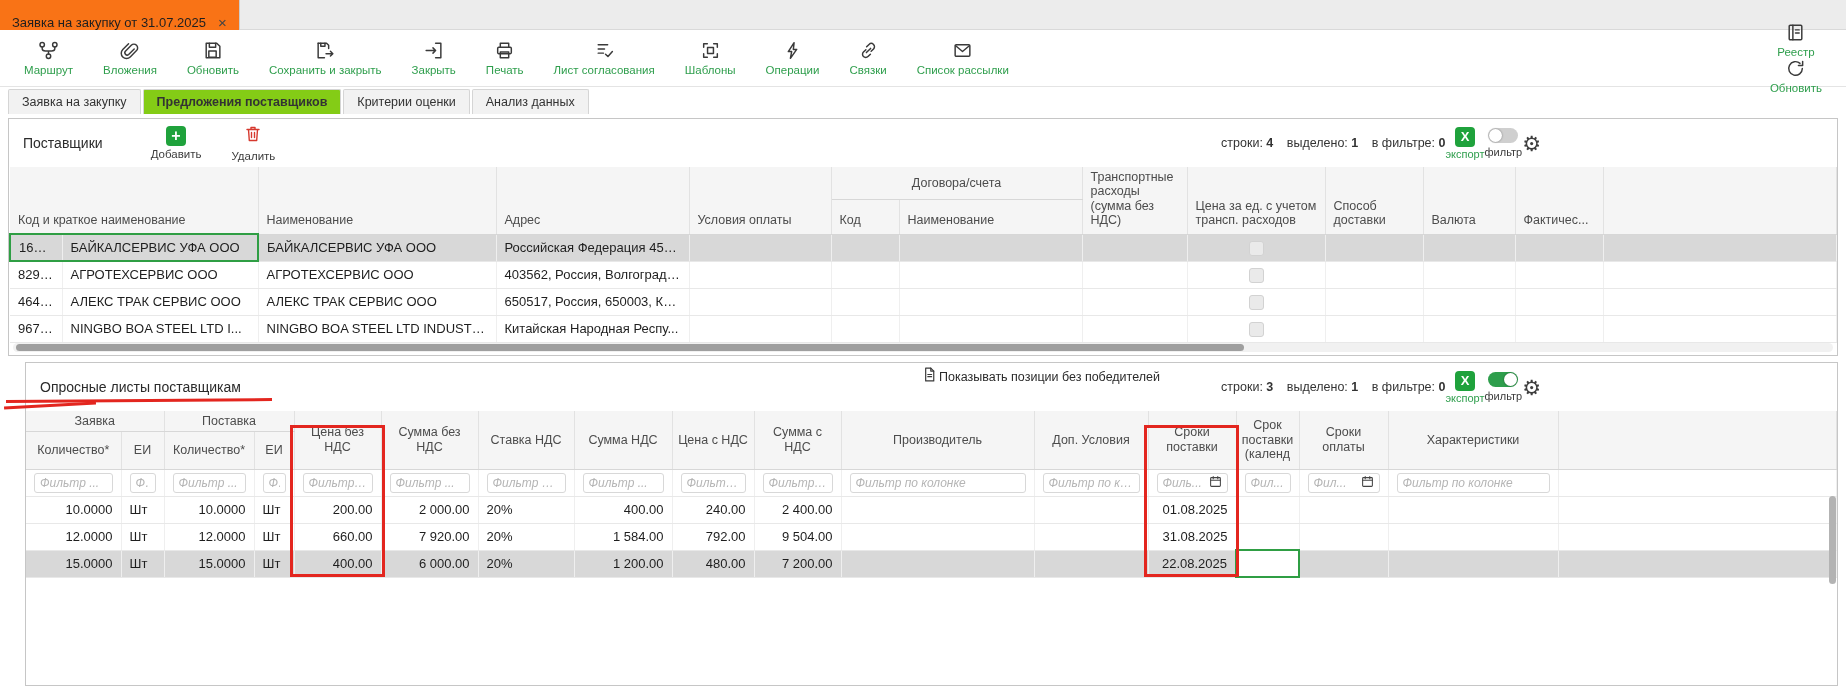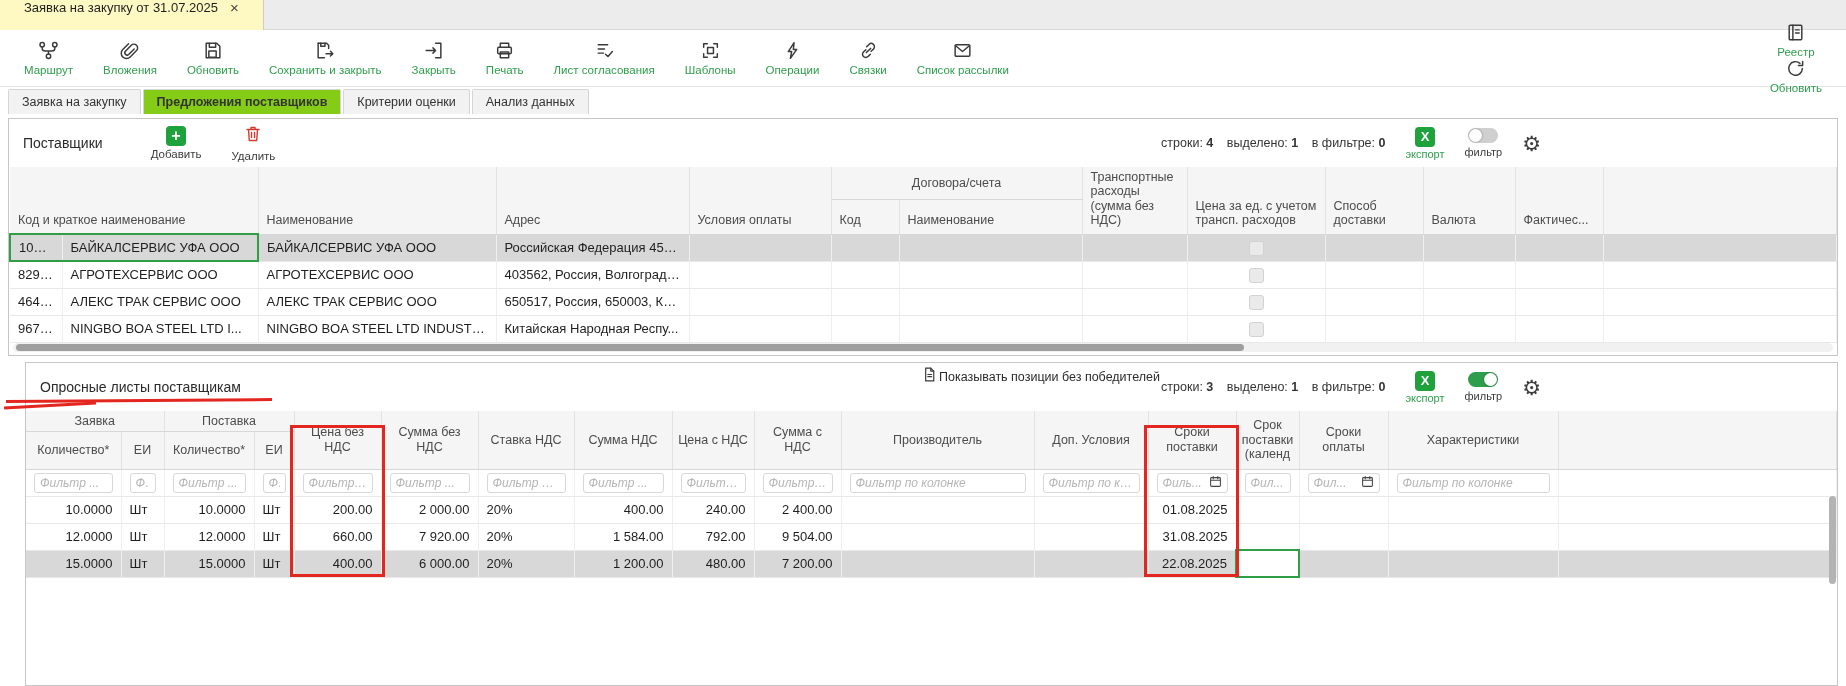--- a/index.html
+++ b/index.html
@@ -3,21 +3,21 @@
 <meta charset="utf-8">
 <style>
   * { margin:0; padding:0; box-sizing:border-box; }
   body { background:#fff; }
   .page {
     position:relative; width:1846px; height:686px; overflow:hidden;
     background:#fff; font-family:"Liberation Sans", sans-serif; color:#222;
   }
   
   .wintab-bar { position:absolute; top:0; left:0; right:0; height:30px; background:#ececec; border-bottom:1px solid #d9d9d9; }
-  .wintab { position:absolute; left:0; top:0; height:30px; padding:0 24px; background:#fef9c3; border-right:1px solid #cccccc; display:flex; align-items:flex-start; gap:12px; font-size:13px; color:#1f1f1f; }
+  .wintab { position:absolute; left:0; top:0; height:30px; padding:0 12px; background:#f97316; border-right:1px solid #cccccc; display:flex; align-items:flex-end; gap:12px; font-size:13px; color:#1f1f1f; }
   .wintab .close { color:#444; font-size:15px; cursor:pointer; line-height:1; }
   
   .toolbar { position:absolute; top:30px; left:0; right:0; height:57px; background:#fff; border-bottom:1px solid #e4e4e4; display:flex; align-items:center; padding:4px 24px; }
   .tb-left { display:flex; gap:30px; align-items:center; }
   .tb-right { margin-left:auto; display:flex; align-items:center;flex-direction:column; }
   .tb-item { display:flex; flex-direction:column; align-items:center; gap:3px; cursor:pointer; }
   .tb-ico svg { width:21px; height:21px; display:block; }
   .tb-label { font-size:11.5px; color:#2e9e4c; white-space:nowrap; }
   .ic { fill:none; stroke:#3a3a3a; stroke-width:1.4; stroke-linecap:round; stroke-linejoin:round; }
   .ic.red { stroke:#d6392e; }
@@ -32,21 +32,21 @@
   .panel2 { left:25px; right:8px; top:362px; height:324px; }
   .p-head { position:relative; display:flex; align-items:center; height:48px; padding:0 14px; }
   .p-title { font-size:14px; color:#2b2b2b; white-space:nowrap; }
   .icon-btn { display:flex; flex-direction:column; align-items:center; gap:2px; cursor:pointer; }
   .icon-btn .lbl { font-size:11.5px; color:#3c3c3c; }
   .btn-add { margin-left:48px; }
   .btn-del { margin-left:30px; }
   .add-sq { width:20px; height:20px; background:#1fa23c; border-radius:4px; color:#fff; font-size:16px; line-height:19px; text-align:center; font-weight:bold; }
   .btn-del svg { width:20px; height:20px; }
   
-  .grid-ctrl { position:absolute; right:296px; top:0; height:48px; display:flex; align-items:center; gap:20px; }
+  .grid-ctrl { position:absolute; right:296px; top:0; height:48px; display:flex; align-items:center; }
   .stats { font-size:12.5px; color:#333; white-space:nowrap; }
   .stats b { font-weight:bold; }
   .stats .sep { display:inline-block; width:10px; }
   .export { display:flex; flex-direction:column; align-items:center; gap:1px; cursor:pointer; }
   .xls { width:20px; height:20px; background:#1fa23c; border-radius:4px; color:#fff; font-weight:bold; font-size:13px; line-height:20px; text-align:center; }
   .export .lbl { font-size:11px; color:#2e9e4c; }
   .filter-wrap { display:flex; flex-direction:column; align-items:center; gap:3px; cursor:pointer; }
   .toggle { width:30px; height:15px; border-radius:8px; background:#cfcfcf; position:relative; }
   .toggle .knob { position:absolute; width:13px; height:13px; border-radius:50%; background:#fff; top:1px; left:1px; box-shadow:0 0 2px rgba(0,0,0,.45); }
   .toggle.on { background:#2e9e4c; }
@@ -307,21 +307,21 @@
           <th rowspan="2">Фактичес...</th>
           <th rowspan="2" class="filler"></th>
         </tr>
         <tr>
           <th>Код</th>
           <th>Наименование</th>
         </tr>
       </thead>
       <tbody>
           <tr class="s-row selected">
-            <td class="cell-code fc fc-l">103317</td>
+            <td class="cell-code fc fc-l">160333</td>
             <td class="fc fc-r">БАЙКАЛСЕРВИС УФА ООО</td>
             <td>БАЙКАЛСЕРВИС УФА ООО</td>
             <td>Российская Федерация 450...</td>
             <td></td>
             <td></td>
             <td></td>
             <td></td>
             <td class="chk-cell"><span class="chk"></span></td>
             <td></td>
             <td></td>

